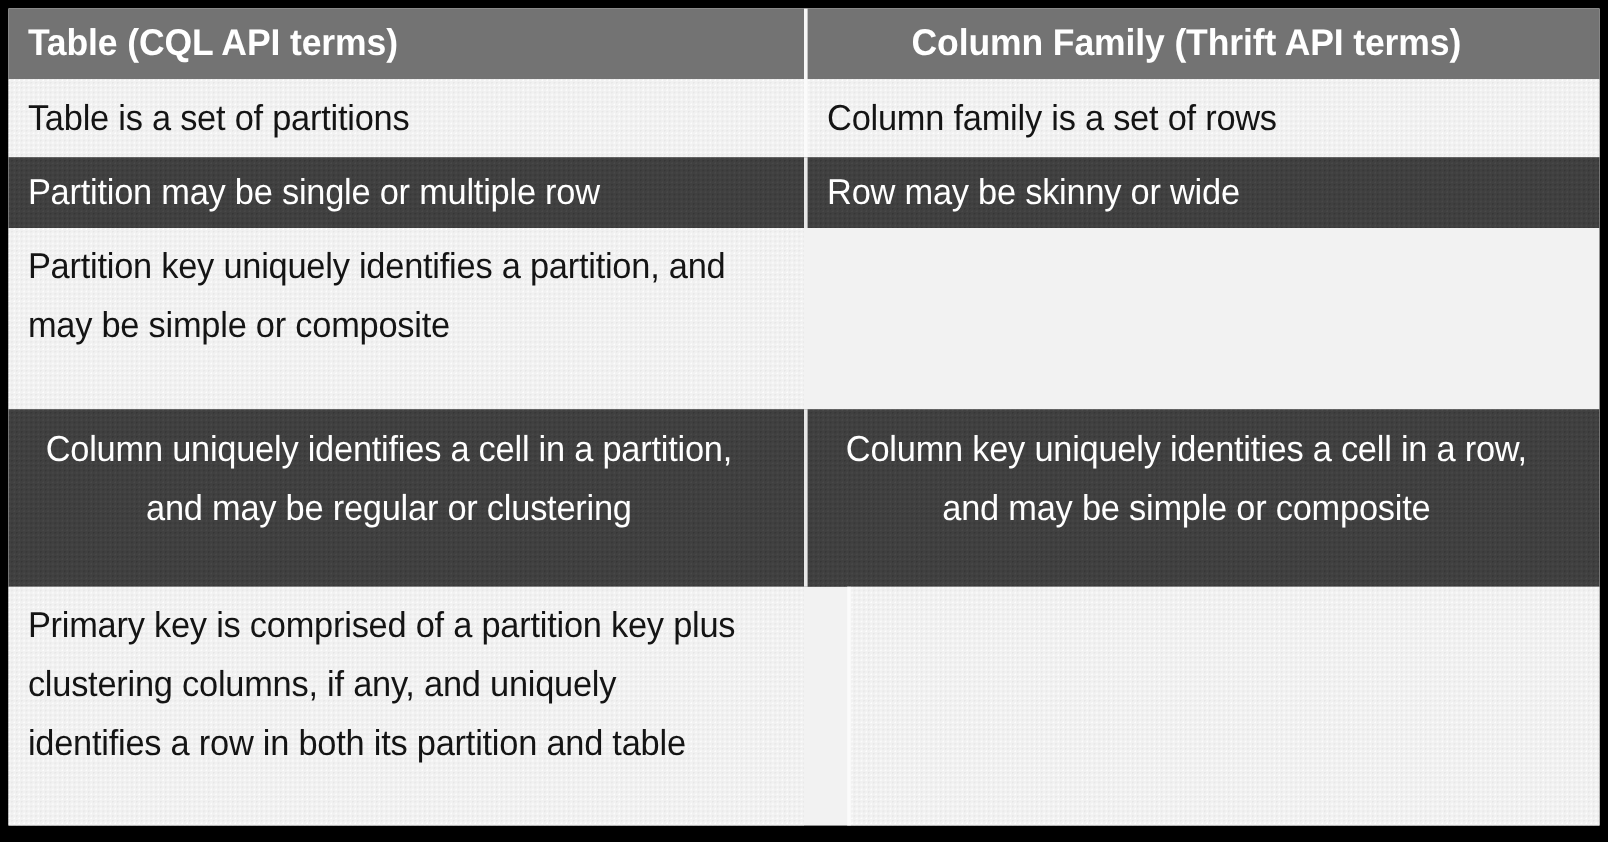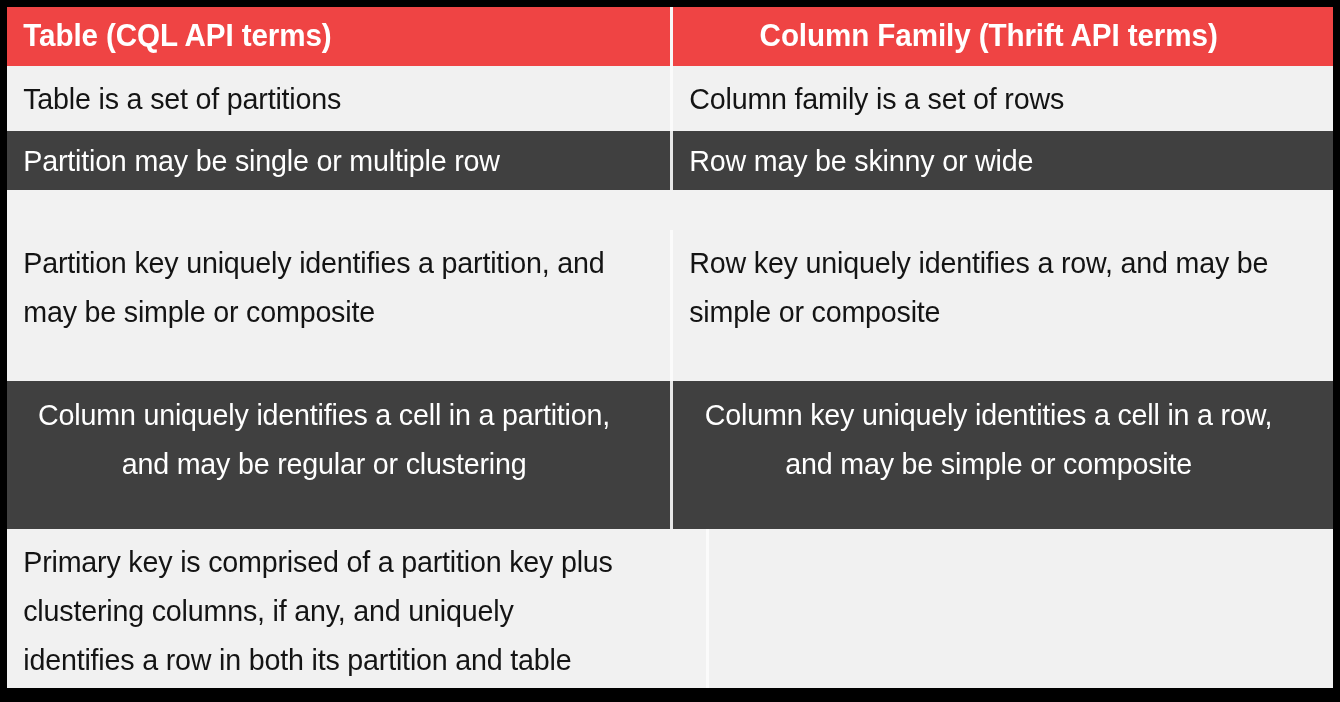--- a/index.html
+++ b/index.html
@@ -62,21 +62,21 @@
     background-size: 4px 4px, 4px 4px;
   }
   .row.dark .cell {
     background-color: #404040;
     background-image:
       radial-gradient(circle at 1px 1px, rgba(255,255,255,0.055) 0.6px, rgba(0,0,0,0) 0.7px),
       radial-gradient(circle at 3px 3px, rgba(0,0,0,0.18) 0.6px, rgba(0,0,0,0) 0.7px);
     background-size: 4px 4px, 4px 4px;
   }
   .row.header .cell {
-    background-color: #ef4444;
+    background-color: #737373;
   }
   
   .row .cell.right {
     border-left: 3px solid #f2f2f2;
   }
   .row.light .cell.right {
     border-left-color: #fbfbfb;
   }
   .row.dark .cell.right {
     border-left-color: #e8e8e8;
@@ -107,21 +107,21 @@
     color: #141414;
   }
   .row.dark .celltext {
     color: #ffffff;
   }
 
   
   .row.header { height: 59px; }
   .row.r1 { height: 65px; }
   .row.r2 { height: 59px; }
-  .row.r3 { height: 151px; margin-top: 40px; }
+  .row.r3 { height: 151px; }
   .row.r4 { height: 148px; text-align: center; }
   .row.r5 { height: 199px; gap: 36px; }
   .row.r1 .celltext { padding-top: 8px; }
   .row.r2 .celltext { padding-top: 5px; }
   .row.r3 .celltext { padding-top: 8px; }
   .row.r4 .celltext { padding-top: 9px; }
   .row.r5 .celltext { padding-top: 8px; }
   .row.header .celltext { padding-top: 3px; }
 </style>
 </head>
@@ -155,23 +155,20 @@
         </div>
         <div class="cell right">
           <span class="celltext">Row may be skinny or wide</span>
         </div>
       </div>
 
       <div class="row light r3">
         <div class="cell left">
           <span class="celltext">Partition key uniquely identifies a partition, and may be simple or composite</span>
         </div>
-        <div class="cell right">
-          <span class="celltext">Row key uniquely identifies a row, and may be simple or composite</span>
-        </div>
       </div>
 
       <div class="row dark r4">
         <div class="cell left">
           <span class="celltext">Column uniquely identifies a cell in a partition, and may be regular or clustering</span>
         </div>
         <div class="cell right">
           <span class="celltext">Column key uniquely identities a cell in a row, and may be simple or composite</span>
         </div>
       </div>

